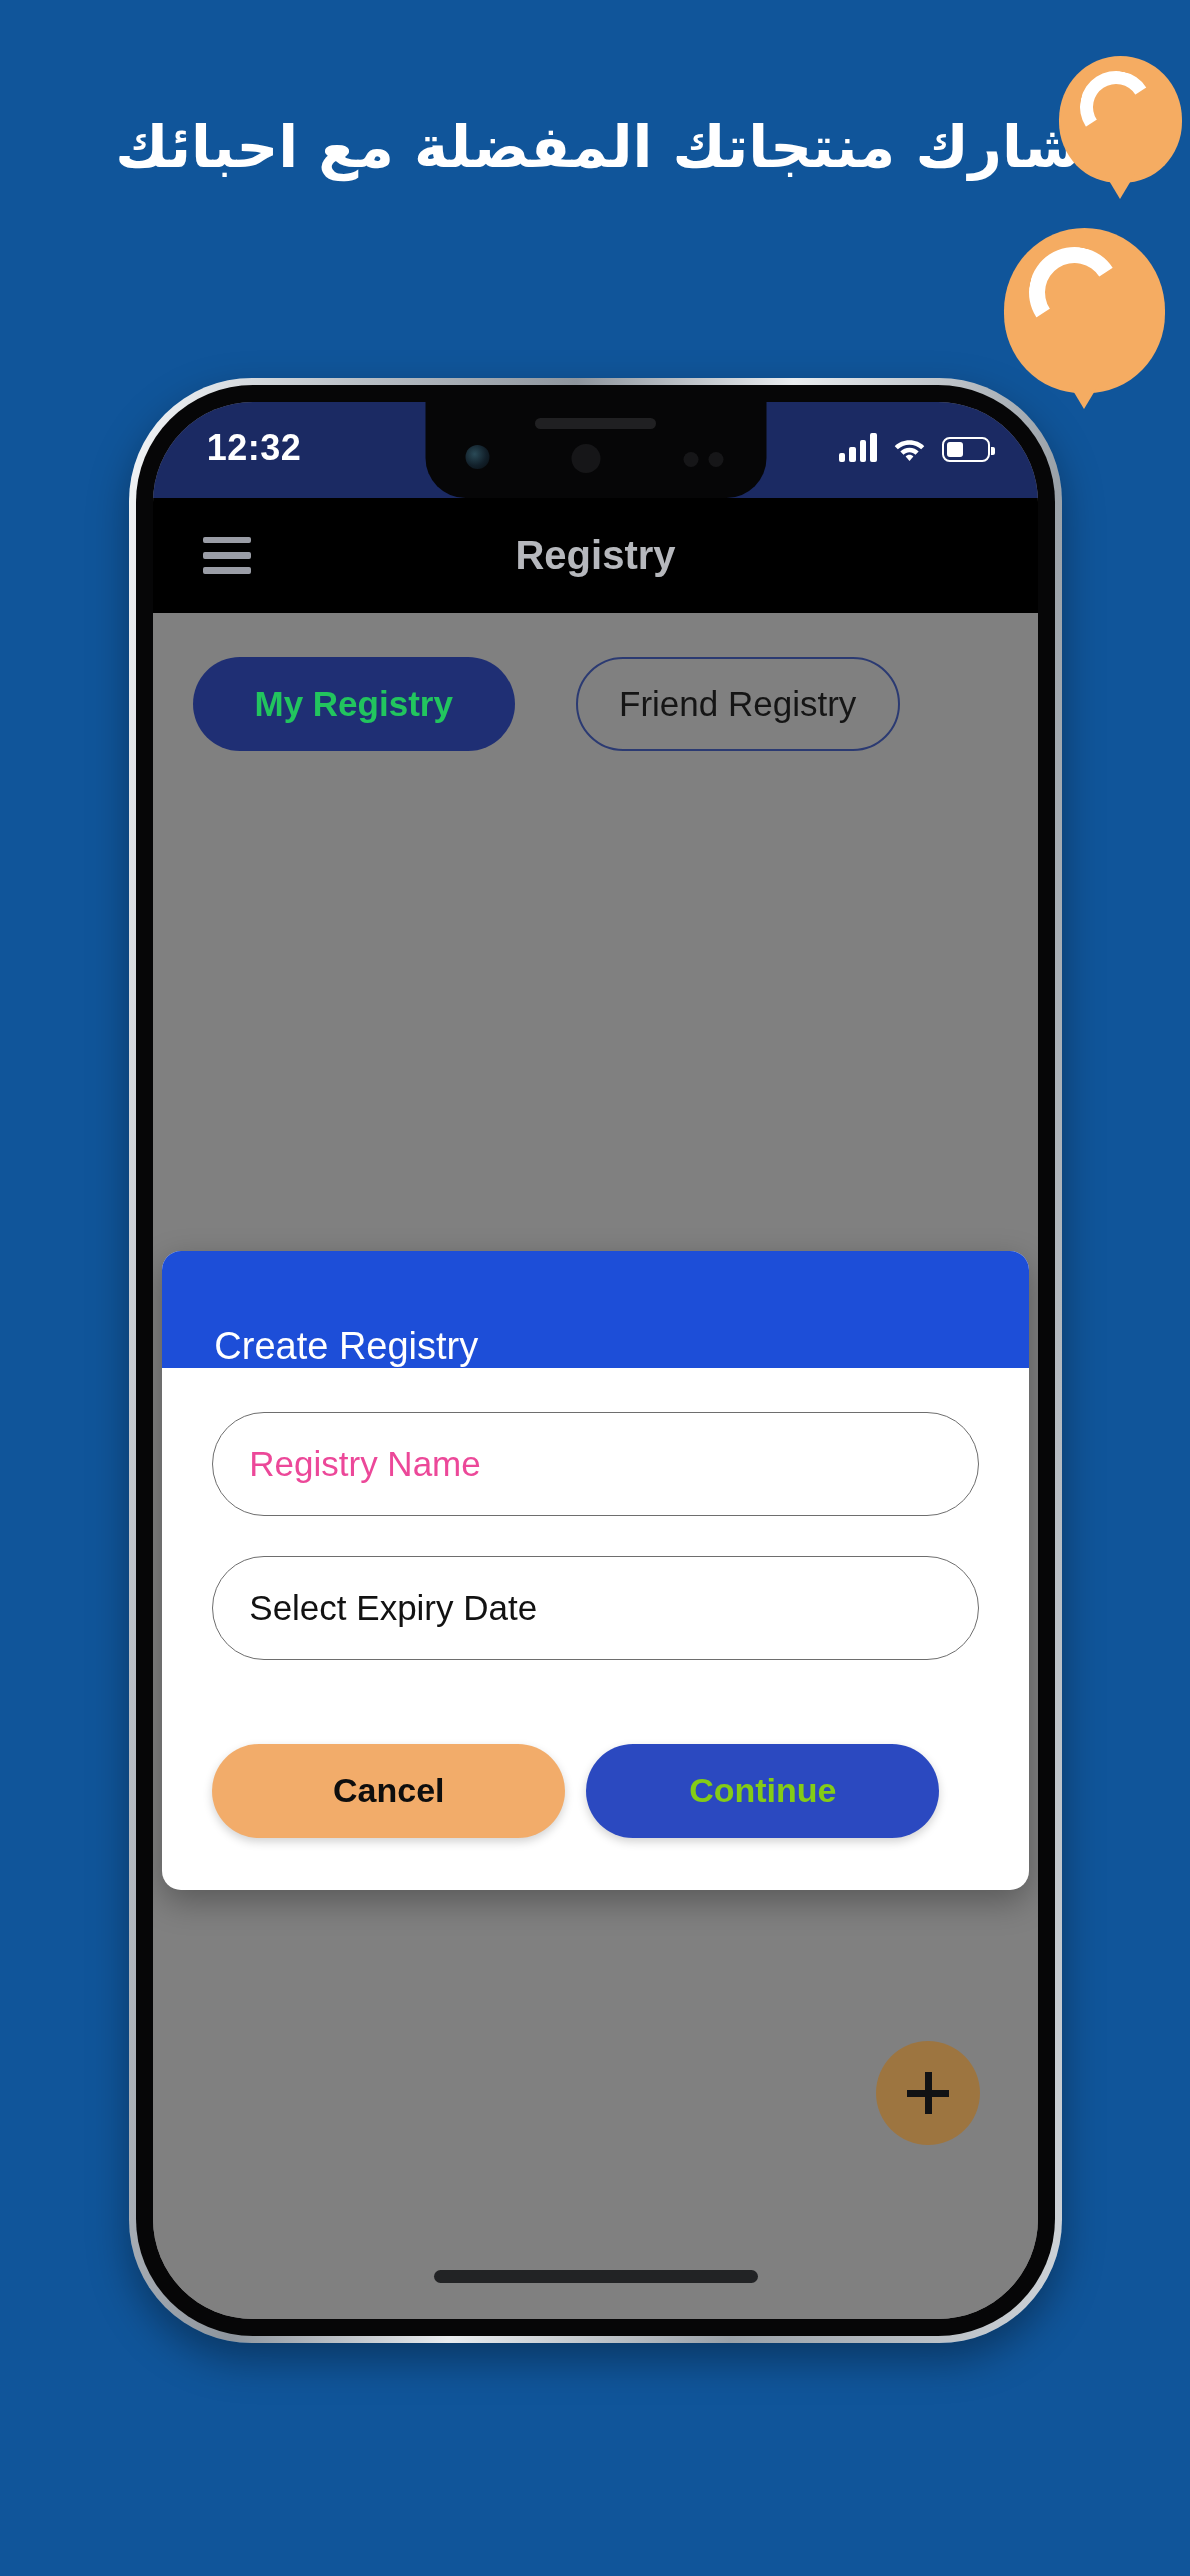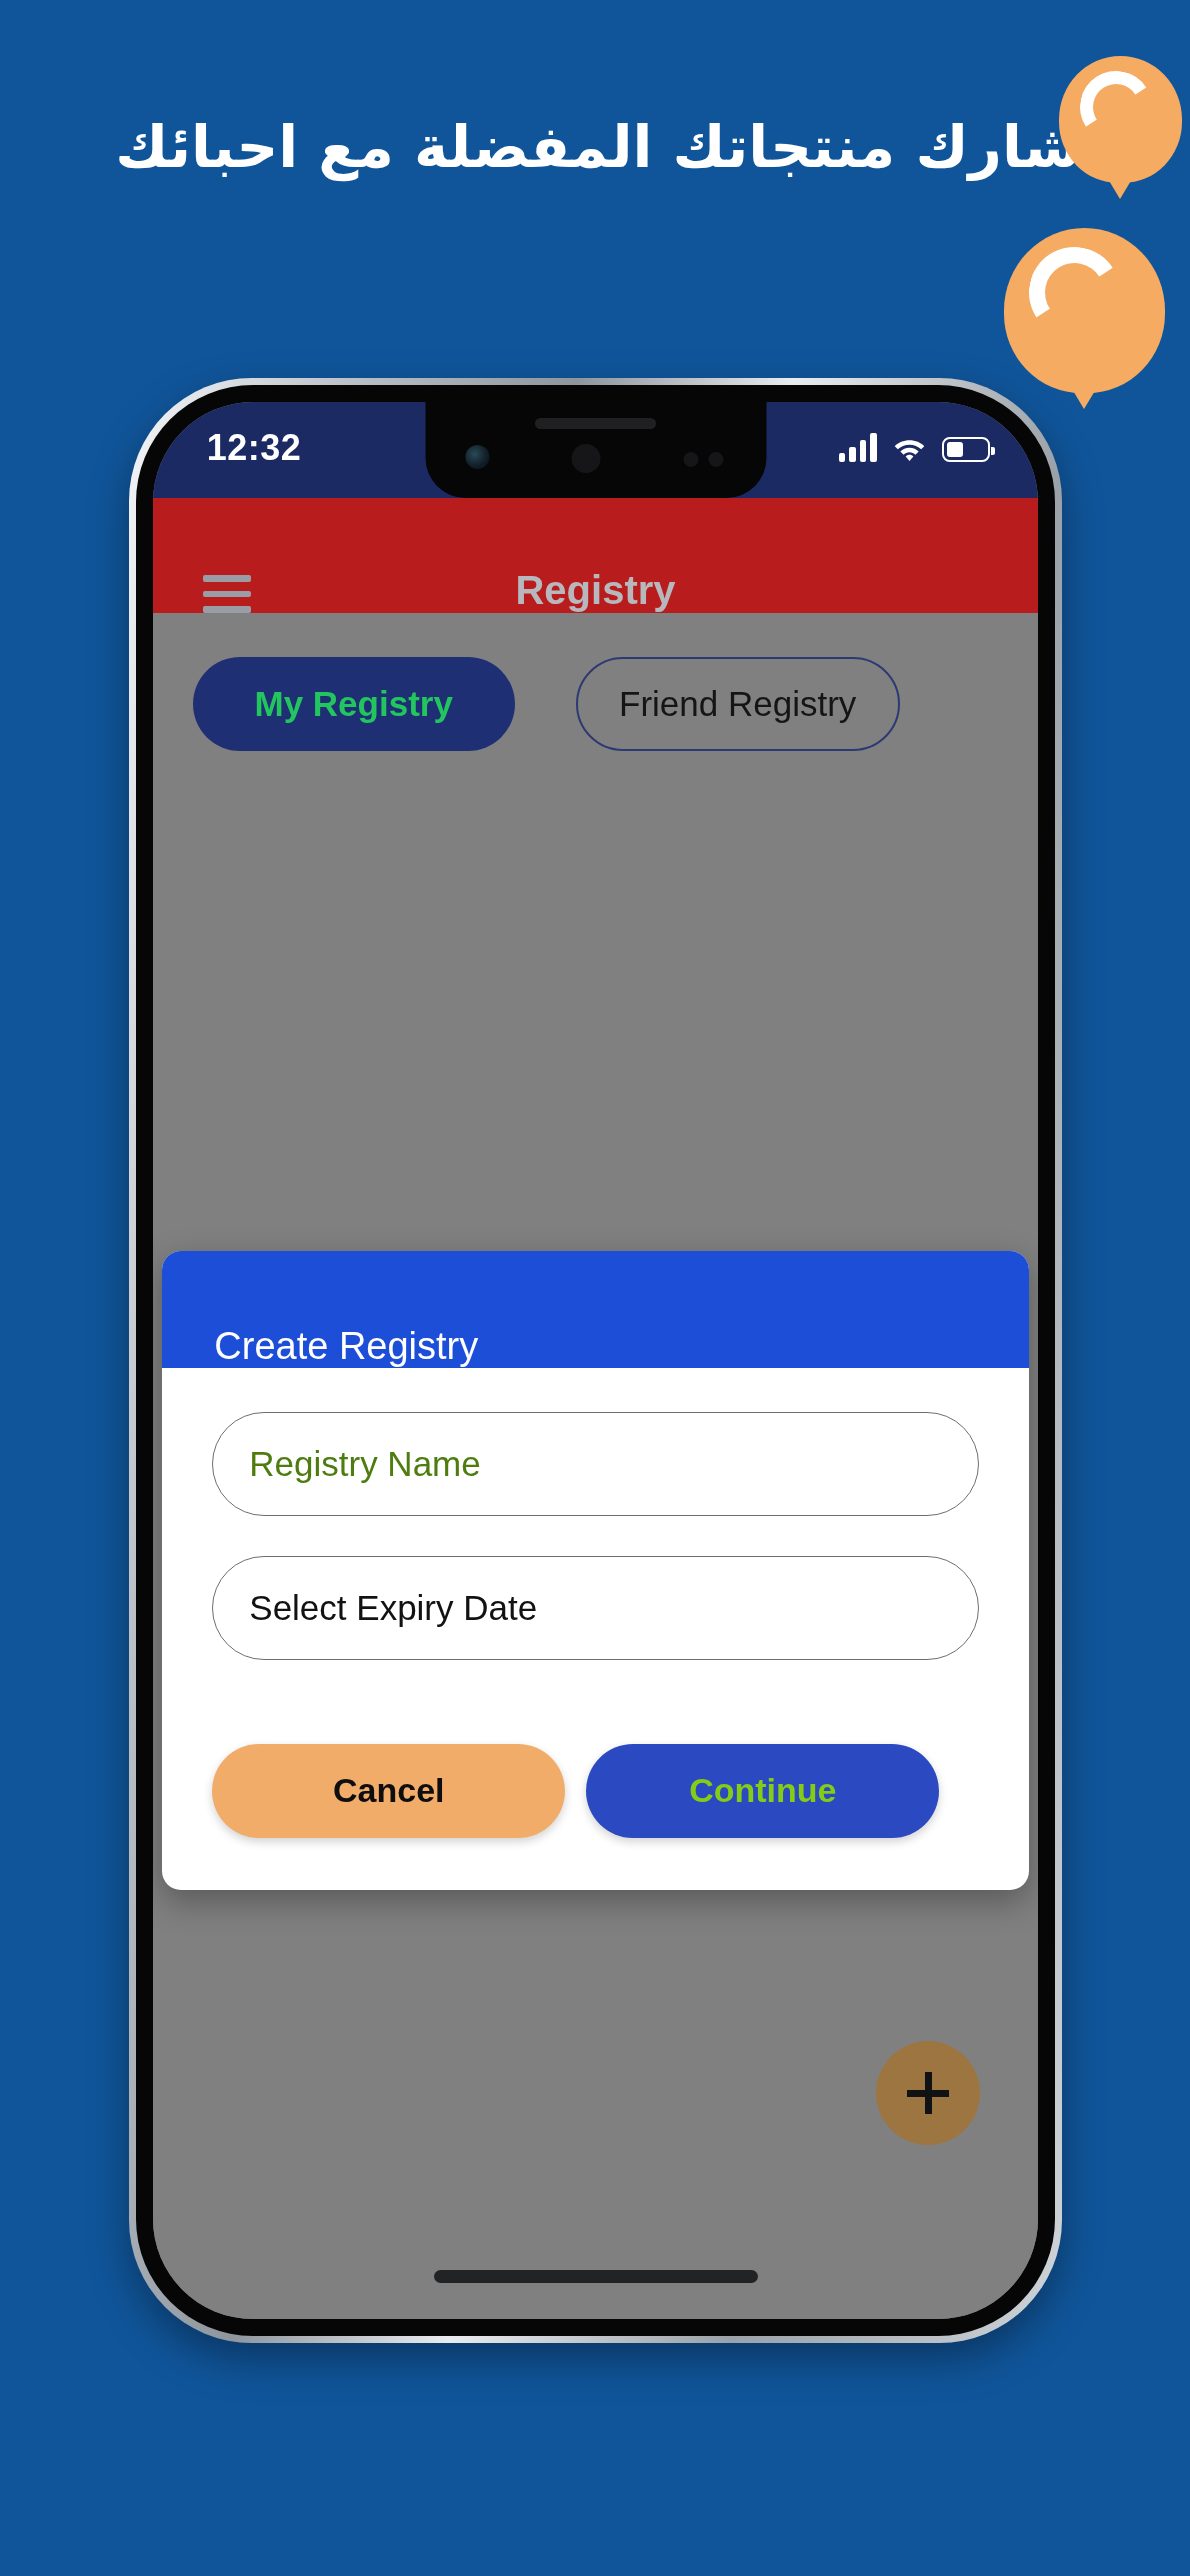--- a/index.html
+++ b/index.html
@@ -147,23 +147,23 @@
   }
   .battery::after{
     content:"";position:absolute;right:-6.7px;top:7.7px;
     width:3.8px;height:7.7px;background:#FFFFFF;border-radius:0 1.9px 1.9px 0;
   }
   .battery .level{height:100%;background:#FFFFFF;border-radius:2.9px;}
 
   
   .app-bar{
     position:absolute;left:0;right:0;top:96px;height:115px;
-    background:#b91c1c;
+    background:#000000;
     z-index:20;
-    display:flex;align-items:flex-end;
+    display:flex;align-items:center;
   }
   .hamburger{
     position:absolute;left:50px;
     width:48px;display:flex;flex-direction:column;gap:8.6px;
     cursor:pointer;
   }
   .hamburger span{display:block;height:6.7px;background:#9A9DA6;border-radius:1.9px;}
   .app-title{
     width:100%;text-align:center;
     color:#B6B8BD;font-size:40px;font-weight:bold;
@@ -246,21 +246,21 @@
   .field{
     height:104px;border:1.9px solid #6E6E6E;border-radius:52px;
     display:flex;align-items:center;
     padding:0 36px;
     box-sizing:border-box;
     margin-bottom:40px;
     background:#FFFFFF;
     cursor:text;
   }
   .field-text{font-size:35px;}
-  .placeholder{color:#4d7c0f;}
+  .placeholder{color:#ec4899;}
   .value{color:#121212;text-align:center;}
   .dialog-actions{
     display:flex;align-items:center;gap:21px;
     margin-top:3.8px;
   }
   .btn{
     height:94px;border-radius:47px;
     display:flex;align-items:center;justify-content:center;
     font-size:34px;font-weight:bold;
     cursor:pointer;

